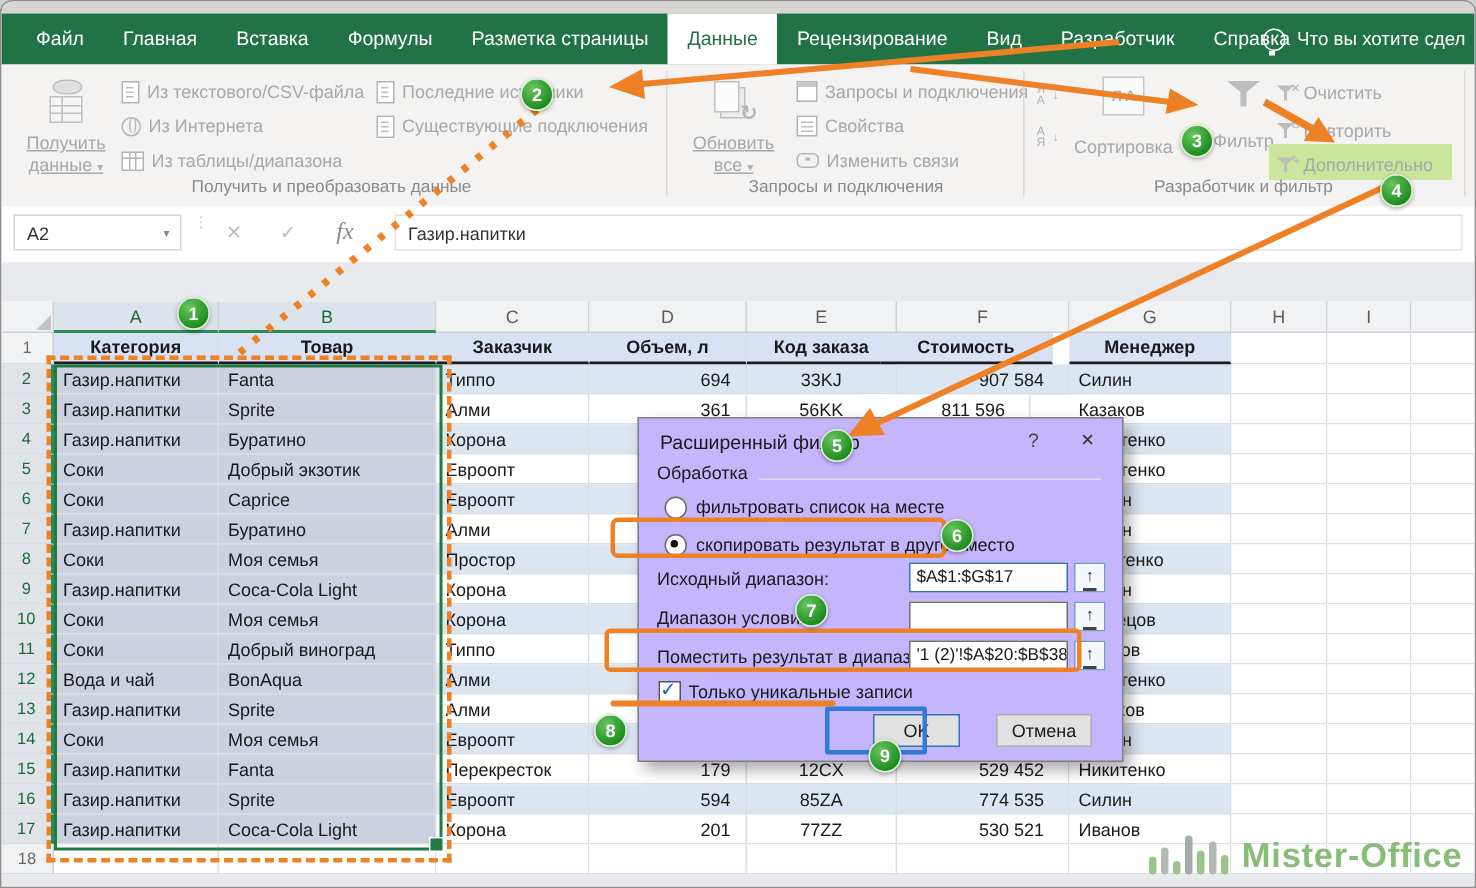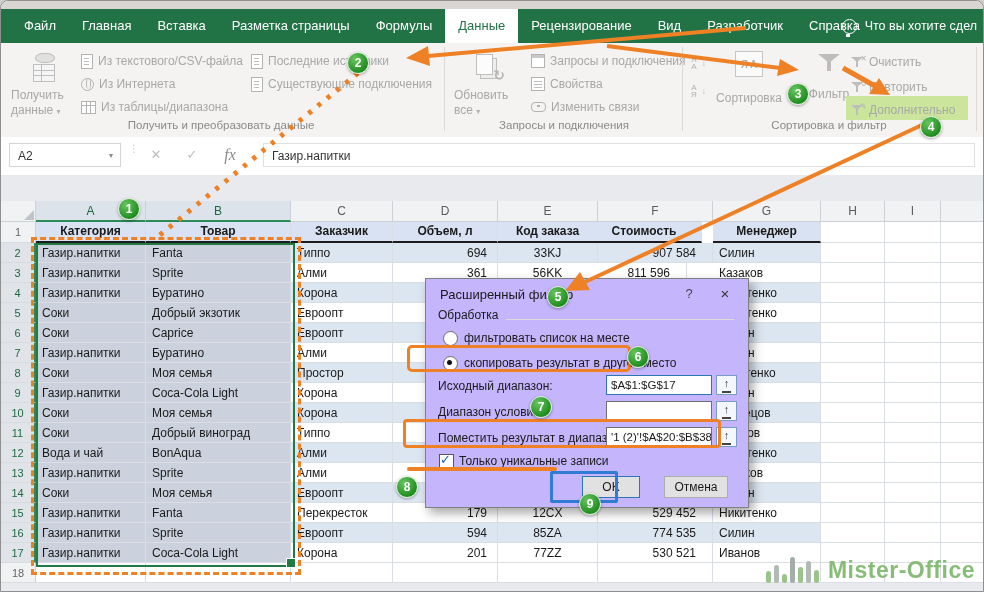--- a/index.html
+++ b/index.html
@@ -9,21 +9,21 @@
   .topstrip{position:absolute;left:0;top:0;right:0;height:8px;background:#d8d5d2;border-radius:7px 7px 0 0;}
   .tabbar{position:absolute;left:0;top:8px;right:0;height:34px;background:#217346;display:flex;align-items:stretch;padding-left:10px;}
   .tab{color:#fff;font-size:13px;line-height:34px;padding:0 13px;white-space:nowrap;cursor:default;}
   .tab.active{background:#fff;color:#217346;}
   .tellme{position:absolute;right:6px;top:8px;height:34px;display:flex;align-items:center;gap:8px;color:#fff;font-size:12.5px;white-space:nowrap;overflow:hidden;}
   .bulb{width:13px;height:13px;border:1.5px solid #fff;border-radius:50%;position:relative;flex:none;}
   .bulb:after{content:"";position:absolute;left:3px;bottom:-4px;width:4px;height:3px;background:#fff;}
   
   .ribbon{position:absolute;left:0;top:42px;right:0;height:94px;background:#f4f3f1;border-bottom:1px solid #d5d3d1;}
   .ritem{position:absolute;display:flex;align-items:center;gap:5px;font-size:12px;color:#a8a8a8;white-space:nowrap;height:20px;}
-  .bigbtn{position:absolute;width:66px;color:#a8a8a8;font-size:12px;line-height:15px;}
+  .bigbtn{position:absolute;width:66px;text-align:center;color:#a8a8a8;font-size:12px;line-height:15px;text-decoration:underline;}
   .glabel{position:absolute;top:76px;text-align:center;font-size:11.5px;color:#8a8a8a;}
   .gdiv{position:absolute;top:4px;width:1px;height:84px;background:#dcdad8;}
   .car{font-size:8px;color:#b0b0b0;}
   
   .ic{flex:none;position:relative;}
   .ic-doc{width:10px;height:13px;border:1px solid #b3b3b3;background:#fff;}
   .ic-doc:after{content:"";position:absolute;left:2px;top:3px;width:5px;height:1px;background:#bdbdbd;box-shadow:0 3px 0 #bdbdbd,0 6px 0 #bdbdbd;}
   .ic-globe{width:11px;height:11px;border:1.5px solid #b3b3b3;border-radius:50%;}
   .ic-globe:after{content:"";position:absolute;left:4px;top:-1px;width:3px;height:11px;border-left:1px solid #b3b3b3;border-right:1px solid #b3b3b3;border-radius:50%;}
   .ic-grid{width:13px;height:11px;border:1px solid #b3b3b3;background:
@@ -117,22 +117,22 @@
 </head>
 <body>
 
 <div id="app">
   <div class="topstrip"></div>
 
   <div class="tabbar" id="tabbar">
       <span class="tab">Файл</span>
       <span class="tab">Главная</span>
       <span class="tab">Вставка</span>
+      <span class="tab">Формулы</span>
       <span class="tab">Разметка страницы</span>
-      <span class="tab">Формулы</span>
       <span class="tab active">Данные</span>
       <span class="tab">Рецензирование</span>
       <span class="tab">Вид</span>
       <span class="tab">Разработчик</span>
       <span class="tab">Справка</span>
     </div>
   <div class="tellme">
     <span class="bulb"></span>
     <span>Что вы хотите сдел</span>
   </div>
@@ -216,21 +216,21 @@
           <span class="fmark">↻</span>
         </span>
         <span>Повторить</span>
       </div>
     <div class="ritem" style="left:850px;top:57px;">
         <span class="funS">
           <span class="fmark">✎</span>
         </span>
         <span>Дополнительно</span>
       </div>
-    <div class="glabel" style="left:681px;width:294px;">Сортировка и фильтр</div>
+    <div class="glabel" style="left:681px;width:294px;">Разработчик и фильтр</div>
     <div class="gdiv" style="left:975px;"></div>
   </div>
 
   <div class="fbar">
     <div class="namebox"><span>A2</span><span class="car">▾</span></div>
     <div class="fdots">⋮</div>
     <div class="fbtn" style="left:142px;">✕</div>
     <div class="fbtn" style="left:178px;">✓</div>
     <div class="fbtn fx" style="left:216px;">fx</div>
     <div class="finput"><span>Газир.напитки</span></div>

